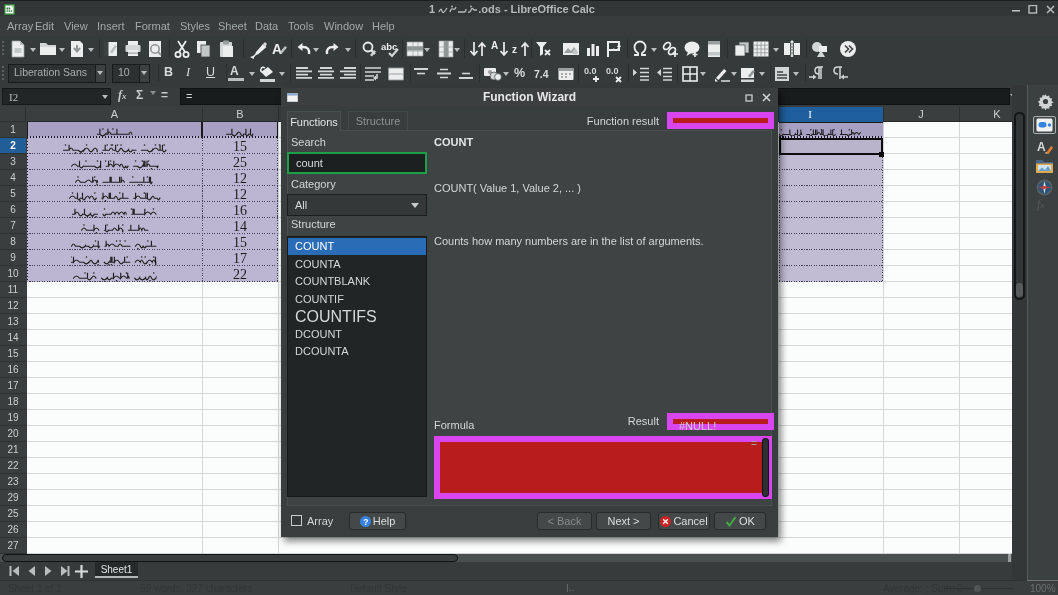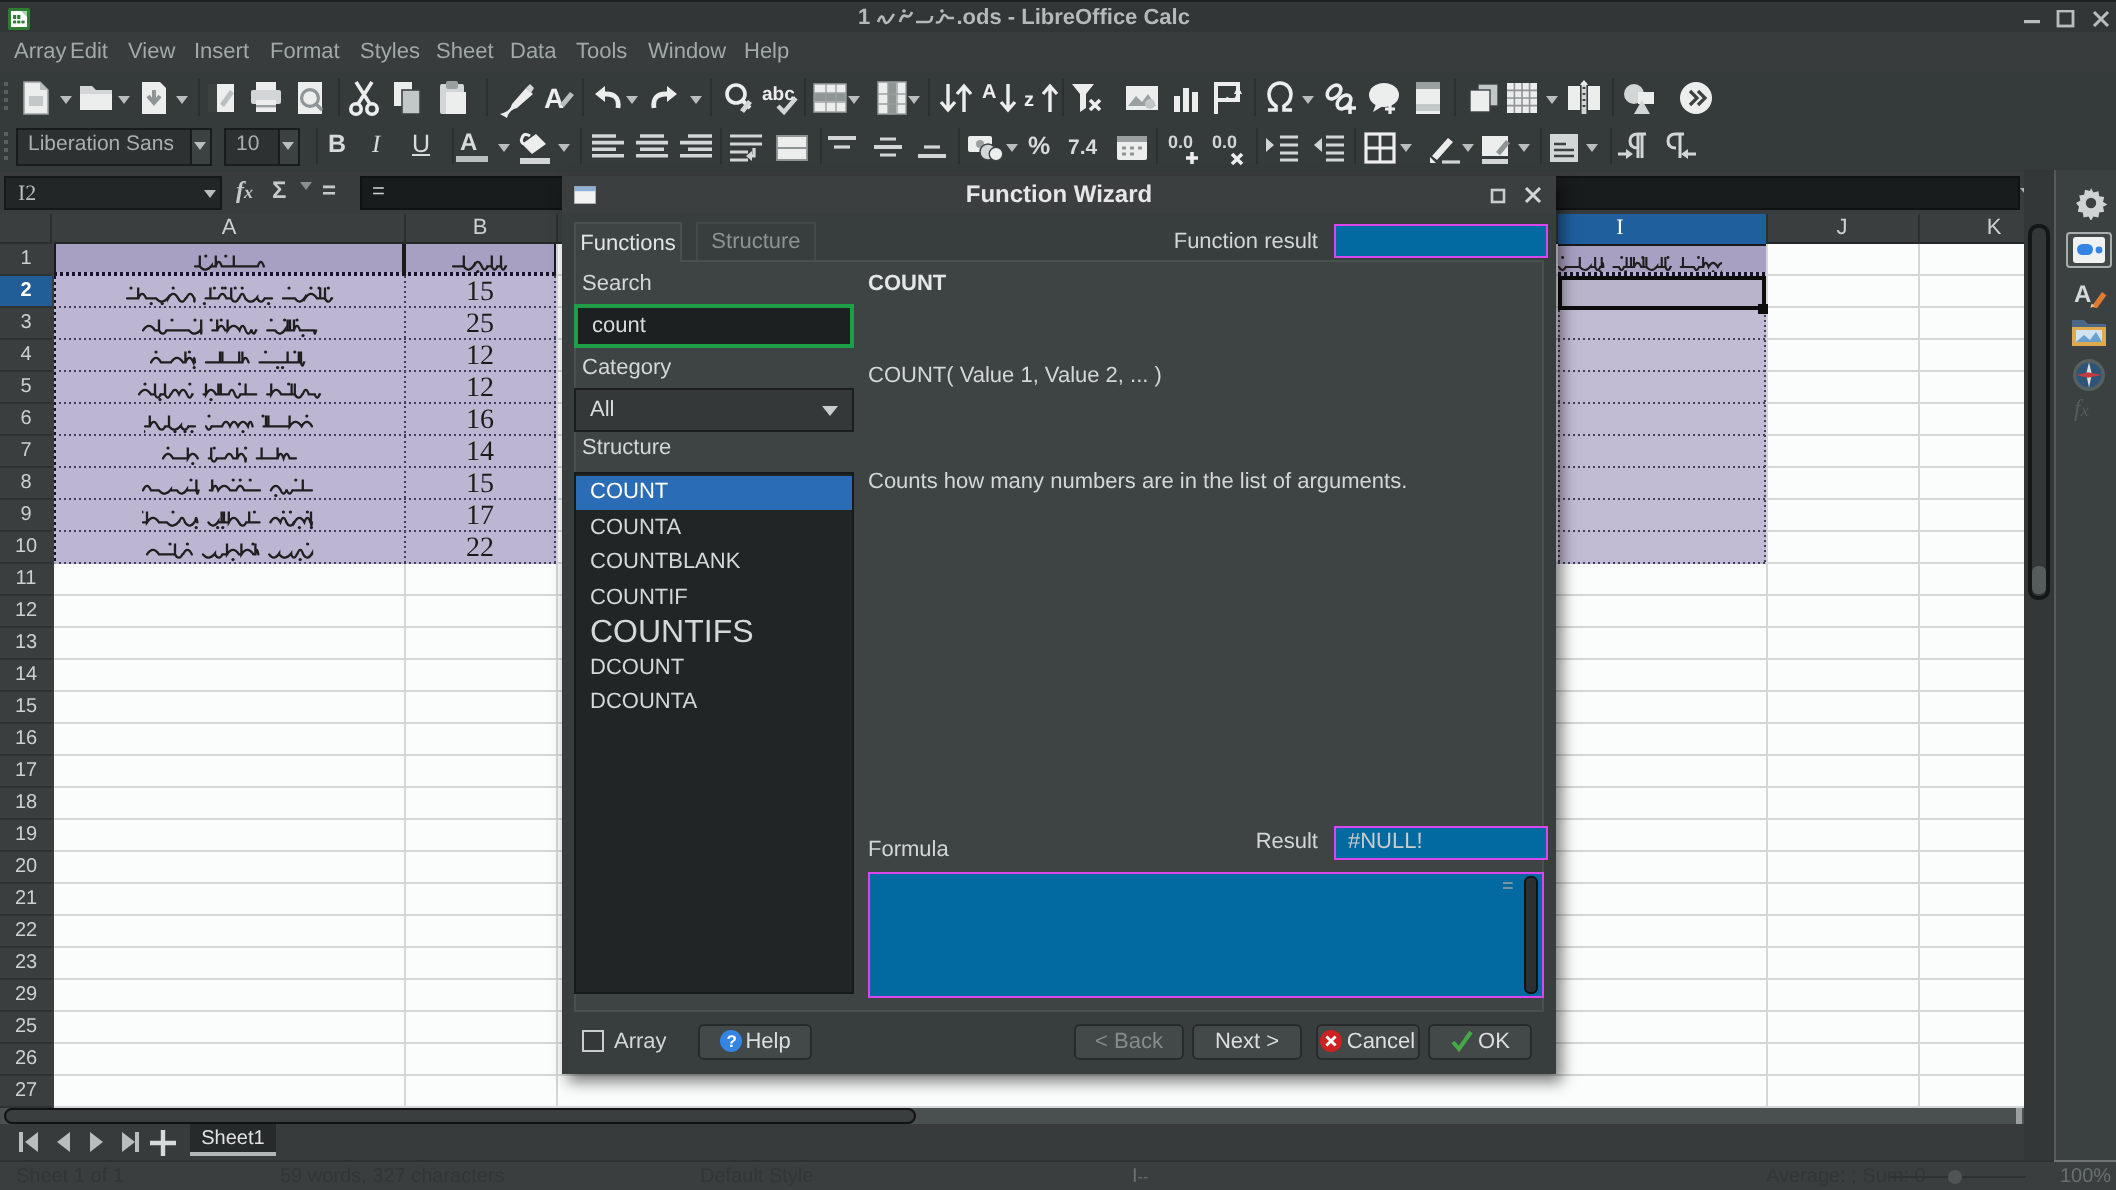--- a/index.html
+++ b/index.html
@@ -36,21 +36,21 @@
 .datarow{background:#bdb6d2}
 
 #hscroll{position:absolute;left:0;top:554px;width:1012px;height:8px;background:#4a5050}
 #hthumb{position:absolute;left:2px;top:554px;width:456px;height:8px;background:#3a3e3e;border:1px solid #101313;border-radius:4px}
 #tabbar{position:absolute;left:0;top:562px;width:1058px;height:18px;background:#373b3b}
 #status{position:absolute;left:0;top:580px;width:1058px;height:15px;background:#3a3e3e;border-top:1px solid #2e3232;font-size:10px;color:#323636;line-height:15px}
 
 #dlg{position:absolute;left:281px;top:88px;width:497px;height:449px;background:#383d3d;box-shadow:3px 4px 7px rgba(0,0,0,.5)}
 #dlgtitle{position:absolute;left:0;top:0;width:497px;height:19px;background:#3b3f3f;text-align:center;font-size:12px;font-weight:bold;color:#e6e8e8;line-height:19px}
 .dlab{position:absolute;font-size:11px;color:#d3d7d7}
-.dinput{position:absolute;background:#0369a1;border:1px solid #d946ef}
+.dinput{position:absolute;background:#b91c1c;border:6px solid #d946ef}
 .btn{position:absolute;top:424px;height:18px;background:#434848;border:1px solid #272b2b;border-radius:3px;font-size:11px;color:#dcdfdf;text-align:center;line-height:16px}
 
 #vscroll{position:absolute;left:1012px;top:85px;width:15px;height:495px;background:#333737}
 #sidebar{position:absolute;left:1027px;top:85px;width:31px;height:495px;background:#3b4040;border-left:1px solid #565c5c}
 </style></head>
 <body>
 <div id="app">
 <div id="titlebar">
   <svg class="ic" style="left:4px;top:3px" width="11" height="11" viewBox="0 0 11 11">
         <rect x="0" y="0" width="11" height="11" rx="1" fill="#2e7d32"></rect>

